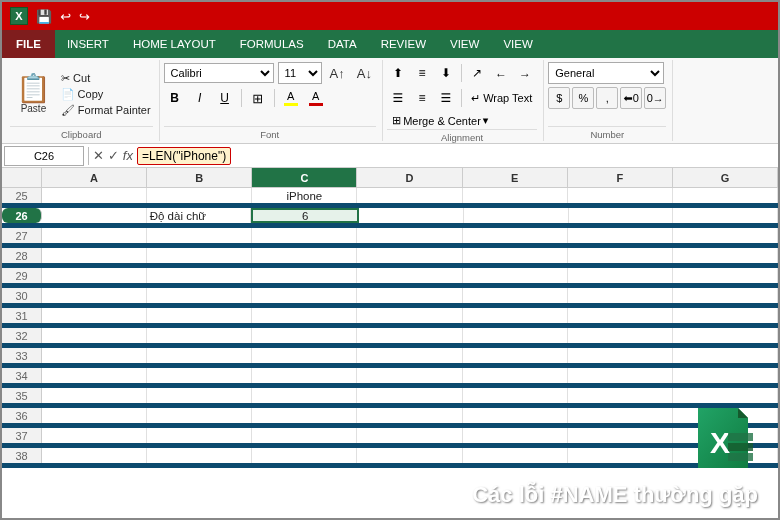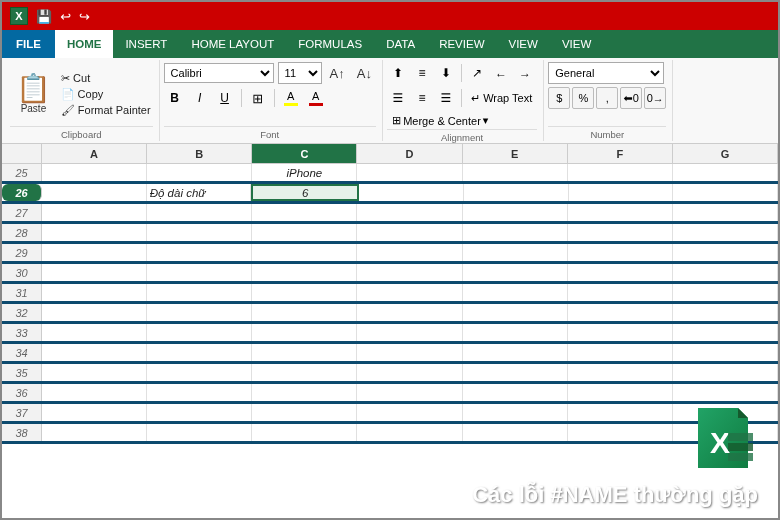--- a/index.html
+++ b/index.html
@@ -73,21 +73,21 @@
       height: 28px;
       display: flex;
       align-items: center;
     }
     .ribbon-tab.active {
       background: #fff;
       color: #217346;
       font-weight: 600;
     }
     .ribbon-tab-file {
-      background: #0369a1;
+      background: #7f1d1d;
       color: #fff;
       padding: 4px 14px;
       font-weight: 600;
     }
 
     
     .ribbon-body {
       background: #f8f8f8;
       border-bottom: 1px solid #ccc;
       height: 86px;
@@ -377,22 +377,21 @@
 
     
     .grid-body {
       flex: 1;
       overflow: hidden;
       position: relative;
     }
     .grid-row {
       display: flex;
       height: 20px;
-      border-bottom: 3px solid #0c4a6e;
-      font-style: italic;
+      border-bottom: 5px solid #0c4a6e;
     }
     .row-num {
       width: 40px;
       background: #f2f2f2;
       border-right: 1px solid #ccc;
       display: flex;
       align-items: center;
       justify-content: center;
       font-size: 11px;
       color: #666;
@@ -455,21 +454,20 @@
     <div class="title-bar-icon">X</div>
     <div class="qat">
       <span class="qat-btn">💾</span>
       <span class="qat-btn">↩</span>
       <span class="qat-btn">↪</span>
     </div>
   </div>
 
   <div class="ribbon-tabs">
     <div class="ribbon-tab ribbon-tab-file">FILE</div>
-    <div class="ribbon-tab active">HOME</div>
     <div class="ribbon-tab">INSERT</div>
     <div class="ribbon-tab">HOME LAYOUT</div>
     <div class="ribbon-tab">FORMULAS</div>
     <div class="ribbon-tab">DATA</div>
     <div class="ribbon-tab">REVIEW</div>
     <div class="ribbon-tab">VIEW</div>
     <div class="ribbon-tab">VIEW</div>
   </div>
 
   <div class="ribbon-body">
@@ -565,20 +563,30 @@
         <span class="num-btn">%</span>
         <span class="num-btn">,</span>
         <span class="num-btn">⬅0</span>
         <span class="num-btn">0→</span>
       </div>
       <div class="ribbon-group-label">Number</div>
     </div>
 
   </div>
 
+  <div class="formula-bar">
+    <input class="name-box" type="text" value="C26" readonly="" style="">
+    <div class="formula-sep"></div>
+    <div class="formula-icons">
+      <span>✕</span>
+      <span>✓</span>
+    </div>
+    <span class="fx-label">fx</span>
+    <span class="formula-highlight">=LEN("iPhone")</span>
+  </div>
 
   <div class="spreadsheet">
 
     <div class="col-headers">
       <div class="row-num-header"></div>
       <div class="col-header">A</div>
       <div class="col-header">B</div>
       <div class="col-header active">C</div>
       <div class="col-header">D</div>
       <div class="col-header">E</div>

